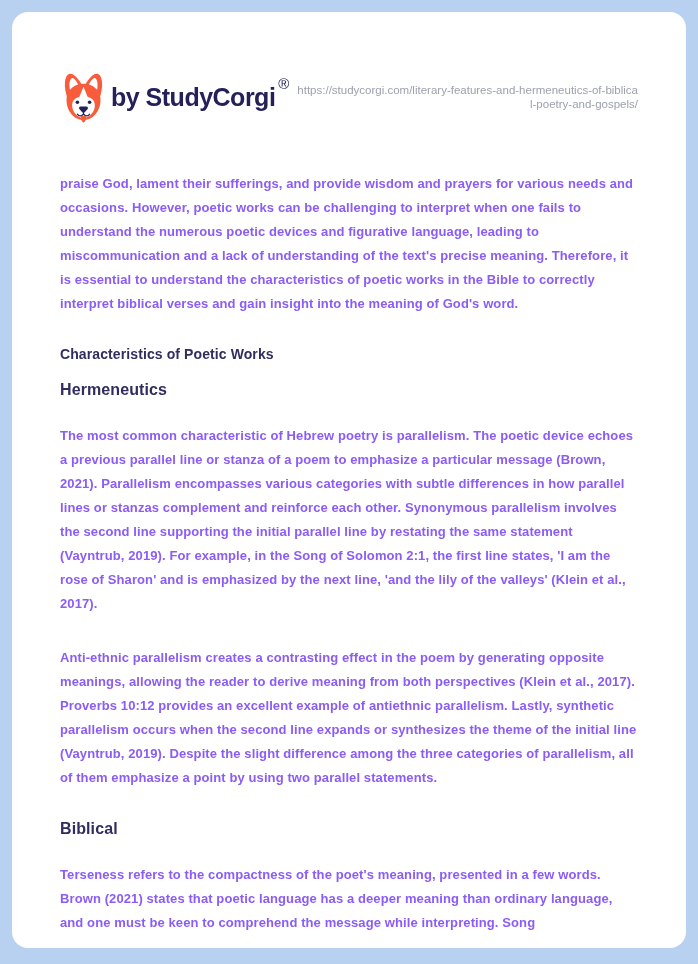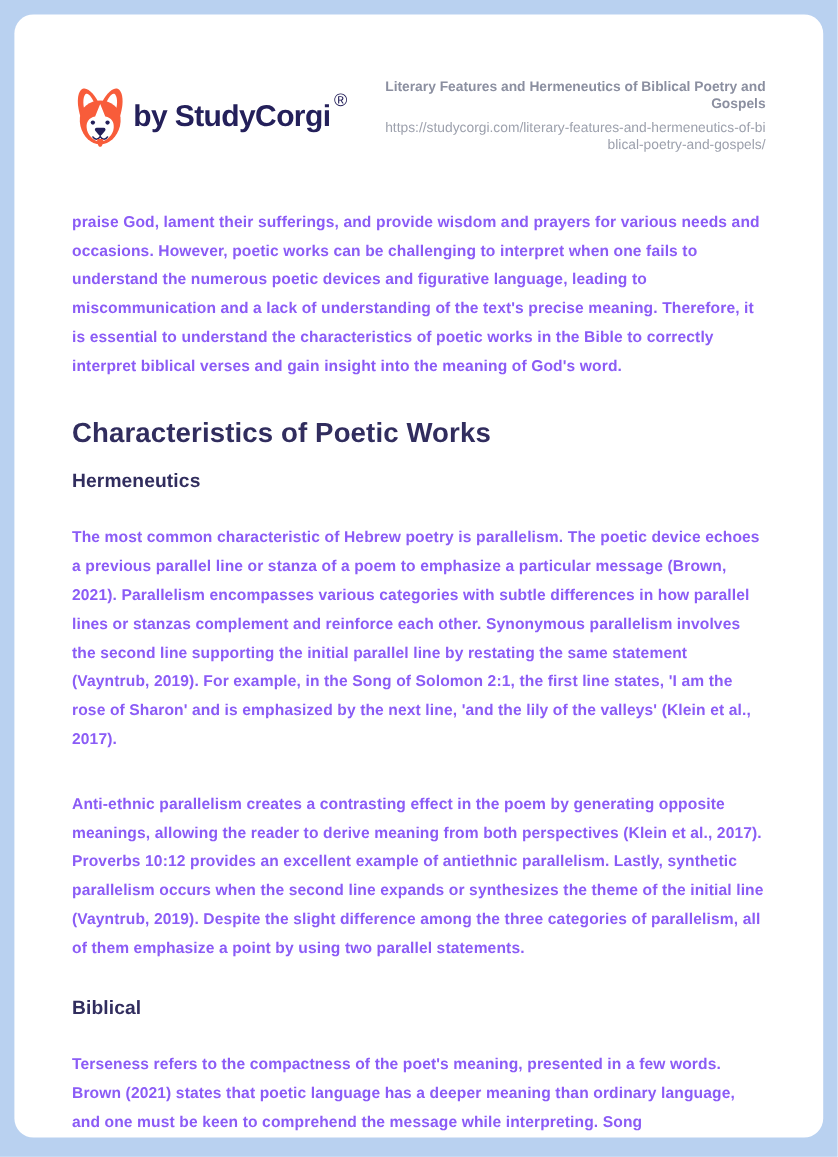--- a/index.html
+++ b/index.html
@@ -64,33 +64,32 @@
     font-weight: bold;
     color: #8b8fa0;
     line-height: 1.25;
     margin-bottom: 5px;
   }
   .doc-url {
     font-size: 11.5px;
     color: #9da1ad;
     line-height: 1.25;
     word-break: break-all;
-    margin-left: 24px;
   }
   
   .article p {
     font-size: 13px;
     line-height: 24px;
     color: #8b5cf6;
     letter-spacing: 0.1px;
     margin-bottom: 30px;
     font-weight: bold;
   }
   .article h2 {
-    font-size: 23px;
+    font-size: 14px;
     font-weight: bold;
     color: #312d5e;
     letter-spacing: 0.1px;
     margin: 15px 0 19px 0;
   }
   .article h3 {
     font-size: 16px;
     font-weight: bold;
     color: #312d5e;
     letter-spacing: 0.1px;
@@ -122,21 +121,20 @@
 
         <path d="M44 76 L56 76 C59.5 76 60.5 79.5 58.4 82 L53.2 88 C51.5 90 48.5 90 46.8 88 L41.6 82 C39.5 79.5 40.5 76 44 76 Z" fill="#23205a"></path>
 
         <path d="M50 88 L50 92 M50 92 C46.5 98 40 97.5 37 92.5 M50 92 C53.5 98 60 97.5 63 92.5" stroke="#23205a" stroke-width="2.6" fill="none" stroke-linecap="round"></path>
 
         <path d="M44.5 96 C44.5 105 47 110 50 110 C53 110 55.5 105 55.5 96 Z" fill="#f85c3a"></path>
       </svg>
       <span class="brand-text"><span>by StudyCorgi</span><span class="reg-mark">®</span></span>
     </div>
     <div class="doc-meta">
-      <div class="doc-title">Literary Features and Hermeneutics of Biblical Poetry and Gospels</div>
       <div class="doc-url">https://studycorgi.com/literary-features-and-hermeneutics-of-biblical-poetry-and-gospels/</div>
     </div>
   </div>
 
   <div class="article">
     <p>praise God, lament their sufferings, and provide wisdom and prayers for various needs and occasions. However, poetic works can be challenging to interpret when one fails to understand the numerous poetic devices and figurative language, leading to miscommunication and a lack of understanding of the text's precise meaning. Therefore, it is essential to understand the characteristics of poetic works in the Bible to correctly interpret biblical verses and gain insight into the meaning of God's word.</p>
 
     <h2>Characteristics of Poetic Works</h2>
 
     <h3>Hermeneutics</h3>

